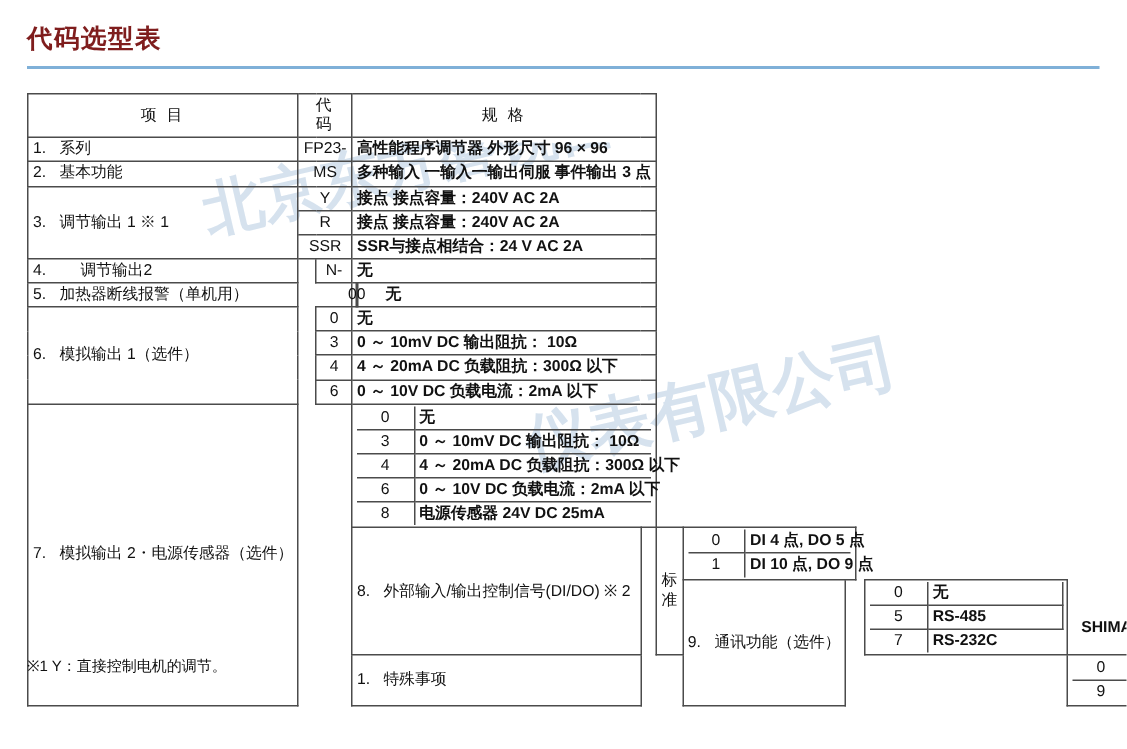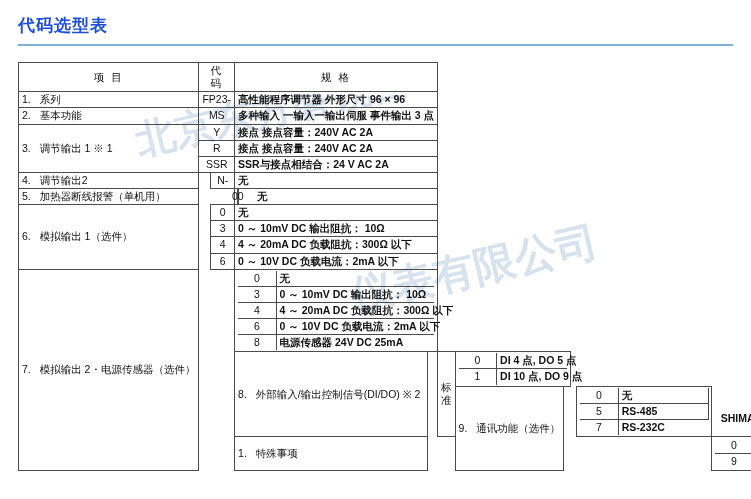--- a/index.html
+++ b/index.html
@@ -37,21 +37,21 @@
   .wm2 { left: 235px; top: 175px; font-size: 42px; }
 
   
   .title-wrap {
     position: absolute;
     left: 18px; top: 14px;
     display: flex; align-items: center;
   }
   .title-text {
     font-size: 17px;
-    color: #1d4ed8;
+    color: #7f1d1d;
     font-weight: bold;
     letter-spacing: 1px;
   }
   .title-underline {
     position: absolute;
     left: 18px; top: 44px;
     width: 715px; height: 2px;
     background: #7fb0d8;
   }
 
@@ -170,21 +170,21 @@
         <td class="lft spec" colspan="2">接点    接点容量：240V AC   2A</td>
       </tr>
       <tr>
         <td class="code-col" colspan="2">SSR</td>
         <td class="lft spec" colspan="2">SSR与接点相结合：24 V AC   2A</td>
       </tr>
 
       <tr>
         <td class="itemcell">
           <span>4.</span>
-          <span style="margin-left:6px">调节输出2</span>
+          <span style="margin-left:20px">调节输出2</span>
         </td>
         <td class="noall"></td>
         <td class="code-col">N-</td>
         <td class="lft spec" colspan="2">无</td>
       </tr>
 
       <tr>
         <td class="itemcell">
           <span>5.</span>
           <span style="margin-left:6px">加热器断线报警（单机用）</span>
@@ -346,15 +346,16 @@
               </tr>
             </tbody>
           </table>
         </td>
       </tr>
 
     </tbody>
   </table>
 
   <div class="notes">
+    <div class="nrow">※1  Y：直接控制电机的调节。</div>
   </div>
 
 </div>
 
 </body></html>

